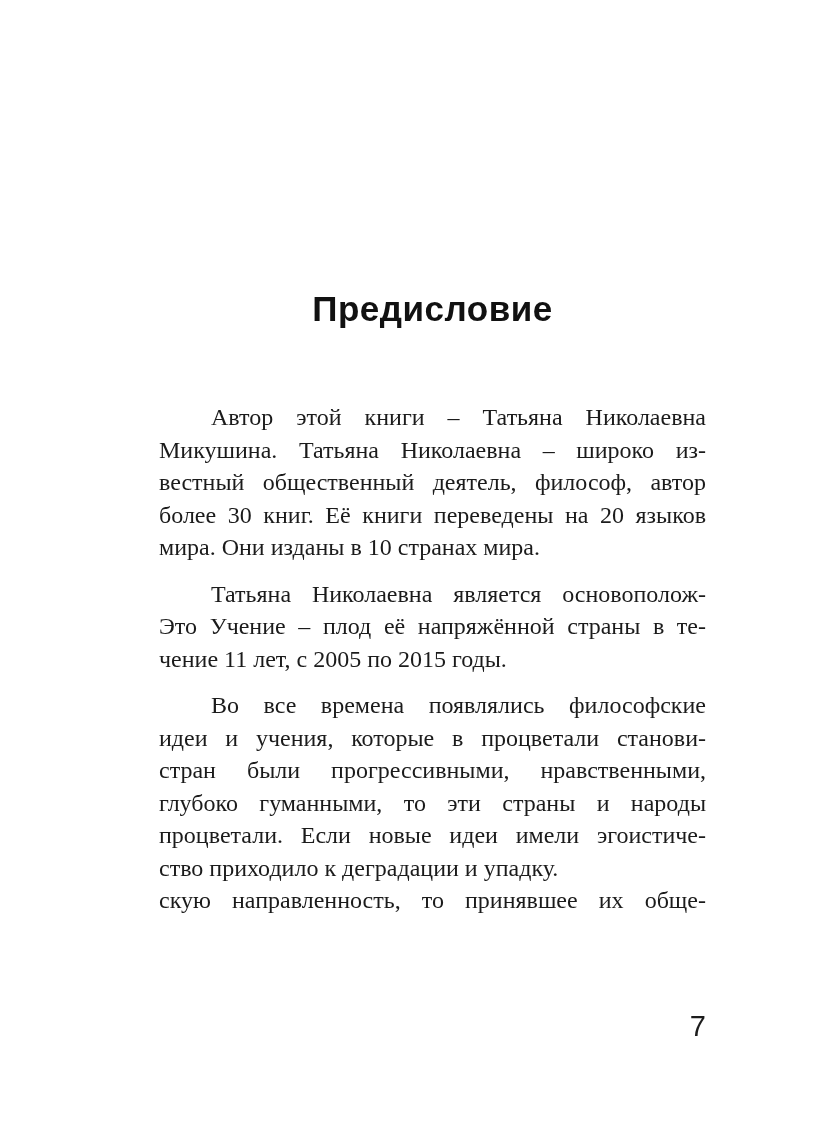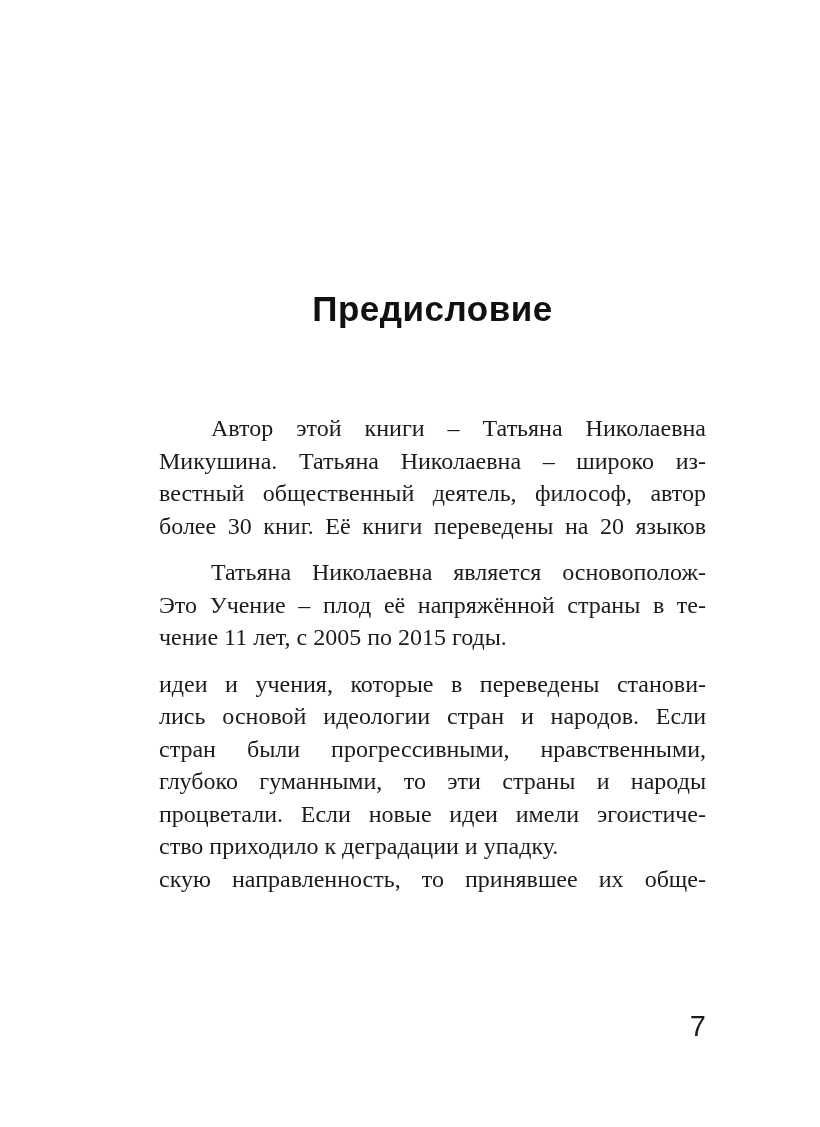--- a/index.html
+++ b/index.html
@@ -26,21 +26,21 @@
     font-family: "Liberation Sans", sans-serif;
     font-weight: bold;
     font-size: 35px;
     line-height: 42px;
     color: #111111;
     letter-spacing: 0.5px;
   }
   .body-text {
     position: absolute;
     left: 159px;
-    top: 404px;
+    top: 393px;
     width: 547px;
     font-family: "Liberation Serif", serif;
     font-size: 24px;
     line-height: 32.5px;
     color: #1b1b1b;
   }
   .paragraph { margin-top: 14px; }
   .paragraph:first-child { margin-top: 0; }
   .line {
     text-align: justify;
@@ -66,29 +66,30 @@
 
 <div class="page">
   <h1 class="chapter-title">Предисловие</h1>
 
   <div class="body-text">
       <div class="paragraph">
         <div class="line first">Автор этой книги – Татьяна Николаевна</div>
         <div class="line">Микушина. Татьяна Николаевна – широко из-</div>
         <div class="line">вестный общественный деятель, философ, автор</div>
         <div class="line">более 30 книг. Её книги переведены на 20 языков</div>
+        <div class="line last">мира. Они изданы в 10 странах мира.</div>
       </div>
       <div class="paragraph">
         <div class="line first">Татьяна Николаевна является основополож-</div>
         <div class="line">Это Учение – плод её напряжённой страны в те-</div>
         <div class="line last">чение 11 лет, с 2005 по 2015 годы.</div>
       </div>
       <div class="paragraph">
-        <div class="line">идеи и учения, которые в переведены станови-</div>
-        <div class="line">лись основой идеологии стран и народов. Если</div>
+        <div class="line first">Во все времена появлялись философские</div>
+        <div class="line">идеи и учения, которые в процветали станови-</div>
         <div class="line">стран были прогрессивными, нравственными,</div>
         <div class="line">глубоко гуманными, то эти страны и народы</div>
         <div class="line">процветали. Если новые идеи имели эгоистиче-</div>
         <div class="line last">ство приходило к деградации и упадку.</div>
         <div class="line">скую направленность, то принявшее их обще-</div>
       </div>
     </div>
 
   <div class="page-number">7</div>
 </div>

